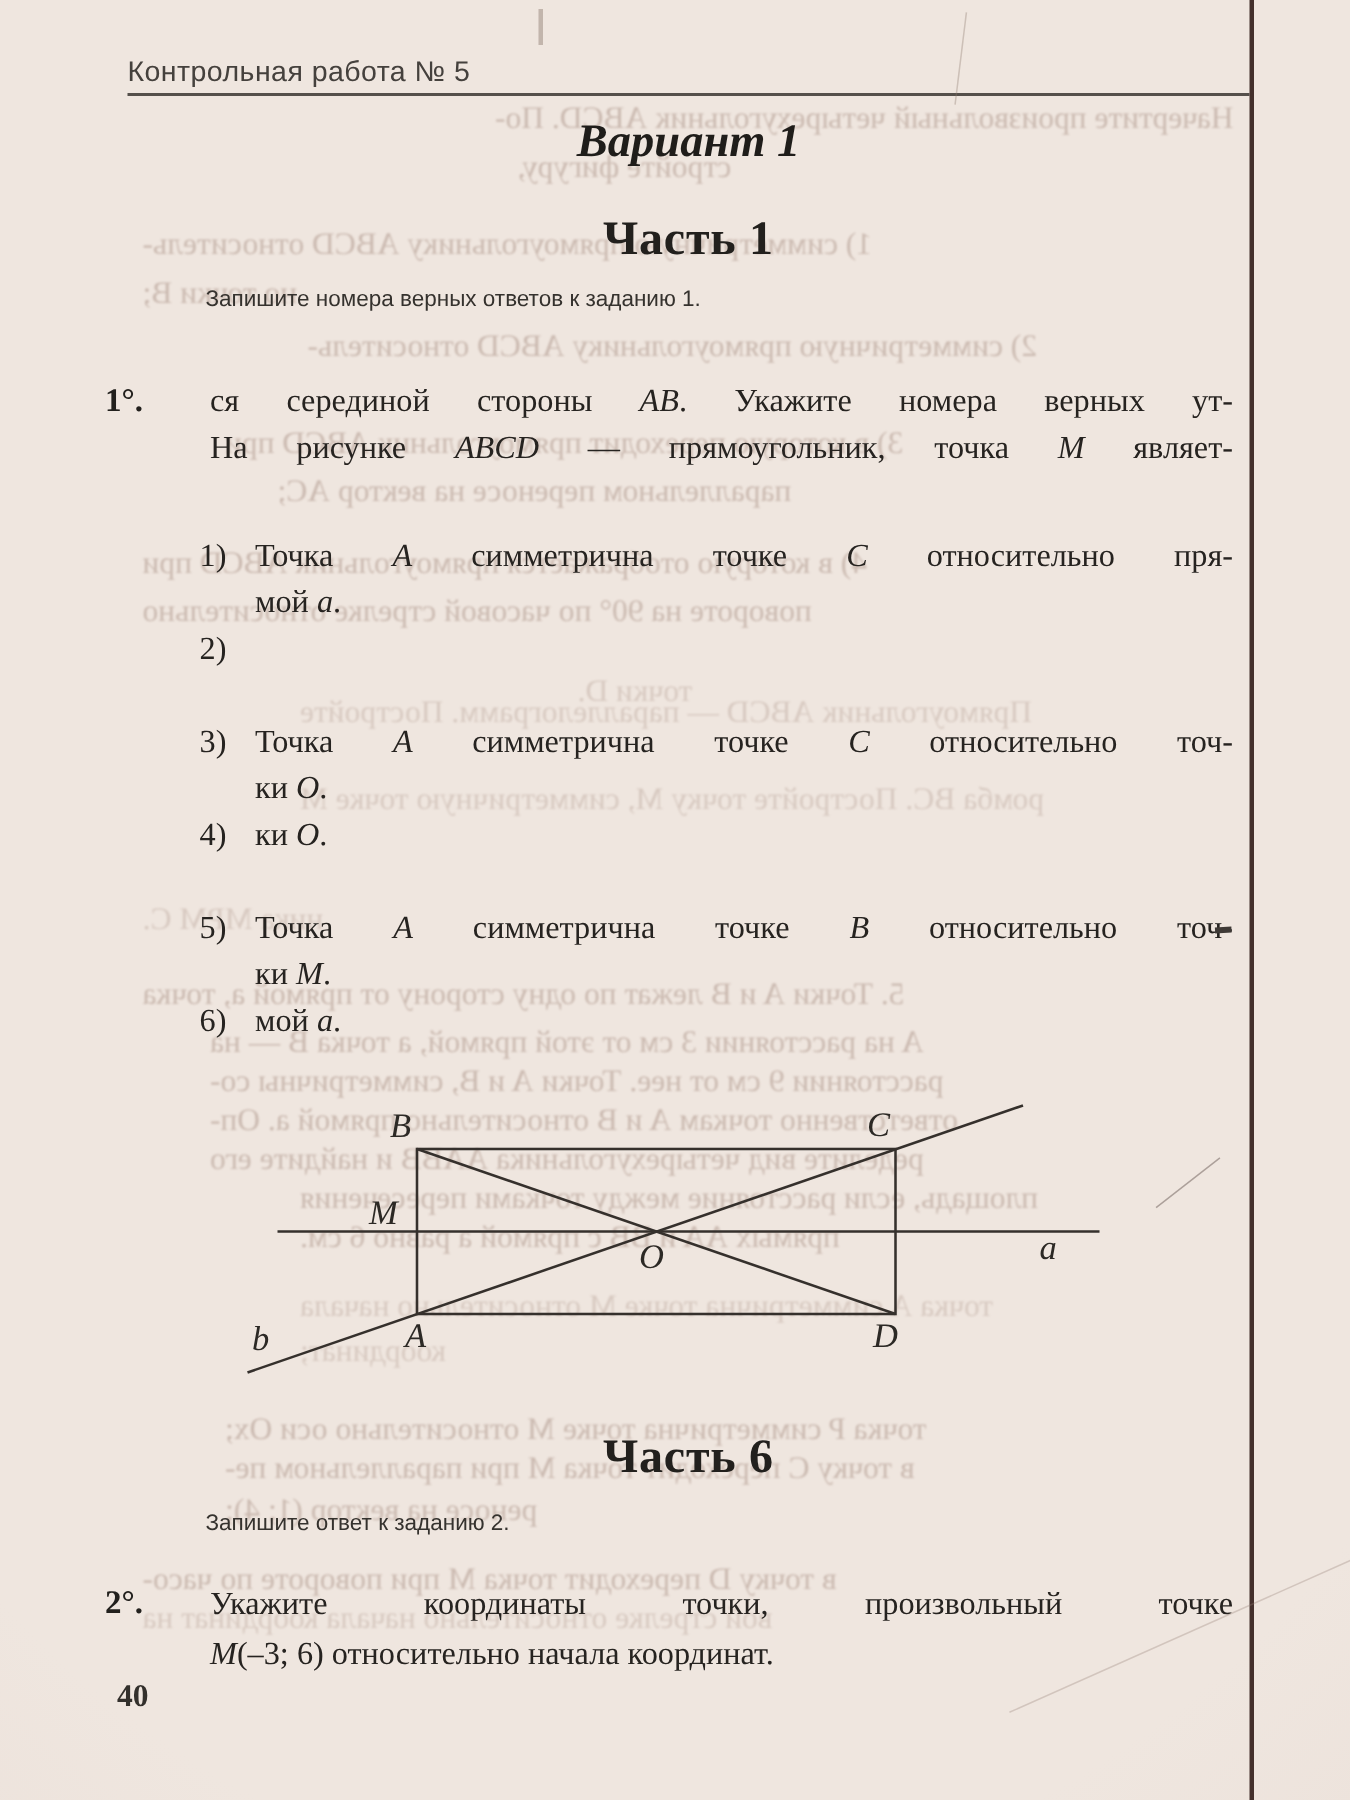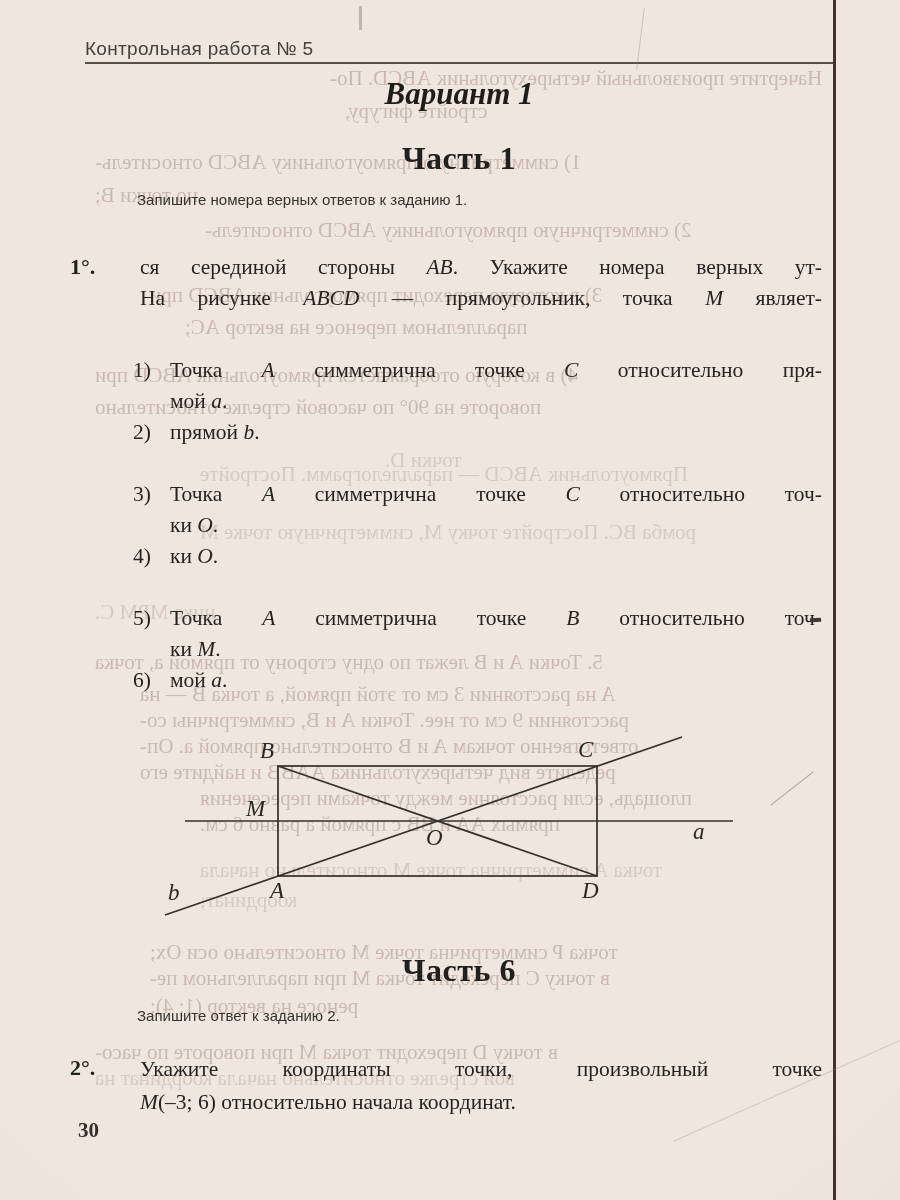--- a/index.html
+++ b/index.html
@@ -82,21 +82,20 @@
 
     <div>
       <div class="abs item-num" style="left:133px;top:355px">1)</div>
       <div class="abs body-block" style="left:170px;top:355px;width:652px">
         <div class="line stretch">Точка <i>A</i> симметрична точке <i>C</i> относительно пря-</div>
         <div class="line">мой <i>a</i>.</div>
       </div>
 
       <div class="abs item-num" style="left:133px;top:417px">2)</div>
       <div class="abs body-block" style="left:170px;top:417px;width:652px">
-        <div class="line">прямой <i>b</i>.</div>
       </div>
 
       <div class="abs item-num" style="left:133px;top:479px">3)</div>
       <div class="abs body-block" style="left:170px;top:479px;width:652px">
         <div class="line stretch">Точка <i>A</i> симметрична точке <i>C</i> относительно точ-</div>
         <div class="line">ки <i>O</i>.</div>
       </div>
 
       <div class="abs item-num" style="left:133px;top:541px">4)</div>
       <div class="abs body-block" style="left:170px;top:541px;width:652px">
@@ -134,21 +133,21 @@
 
     <div class="abs part-title" style="left:85px;top:952px">Часть 6</div>
     <div class="abs instruction" style="left:137px;top:1007px">Запишите ответ к заданию 2.</div>
 
     <div class="abs pnum" style="left:70px;top:1055px">2°.</div>
     <div class="abs body-block" style="left:140px;top:1053px;width:682px;line-height:33px">
       <div class="line stretch">Укажите координаты точки, произвольный точке</div>
       <div class="line"><i>M</i>(–3; 6) относительно начала координат.</div>
     </div>
 
-    <div class="abs page-number" style="left:78px;top:1118px">30</div>
+    <div class="abs page-number" style="left:78px;top:1118px">40</div>
   </div>
 
   <div class="margin-line" style="left:833px;background:#44302c"></div>
 
   <div class="mark" style="left:810px;top:618px;width:11px;height:4px;background:#3f3a36;transform:rotate(-3deg)"></div>
   <div class="mark" style="left:359px;top:6px;width:3px;height:24px;background:#b3a49b;opacity:.75"></div>
   <div class="mark" style="left:765px;top:788px;width:54px;height:1px;background:rgba(90,75,70,.45);transform:rotate(-38deg)"></div>
   <div class="mark" style="left:640px;top:8px;width:1px;height:62px;background:rgba(140,120,110,.35);transform:rotate(7deg)"></div>
   <div class="mark" style="left:660px;top:1080px;width:300px;height:1px;background:rgba(150,128,118,.32);transform:rotate(-24deg)"></div>
 

